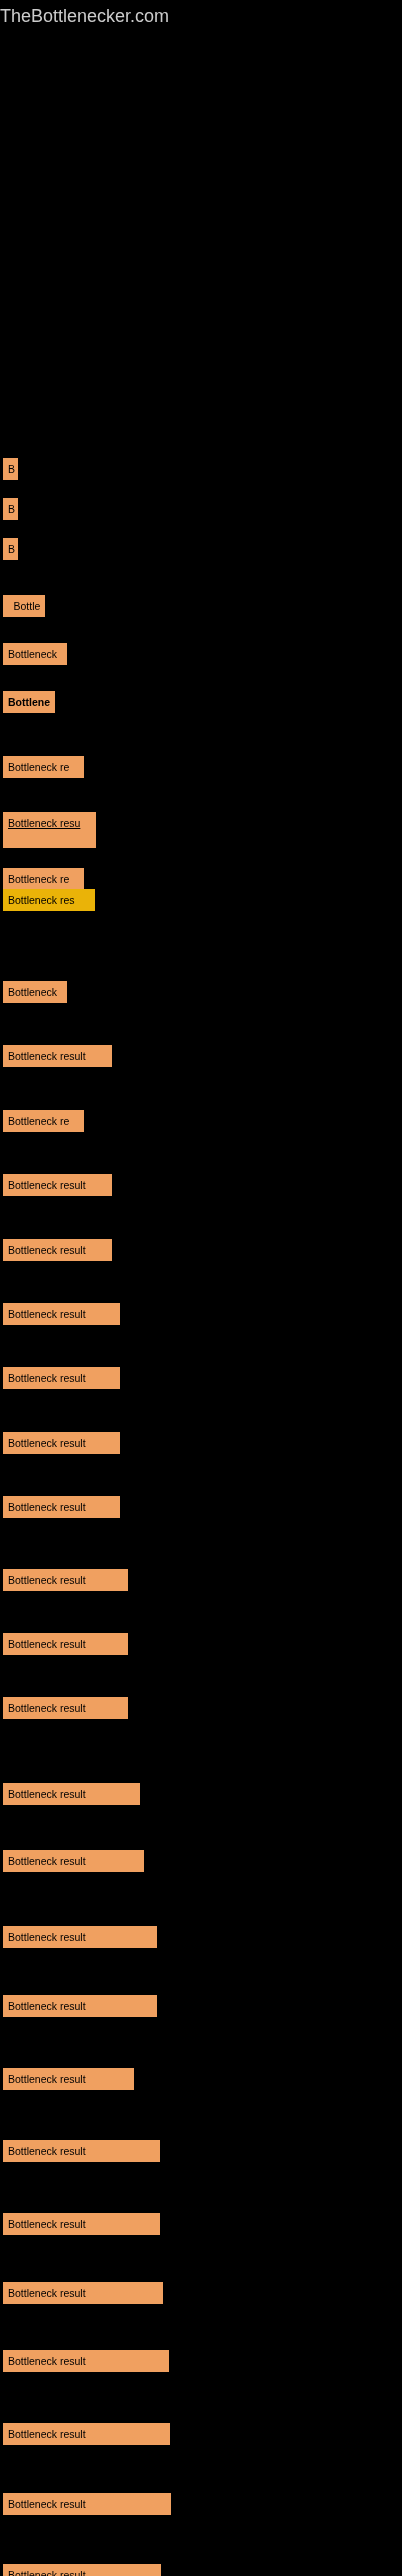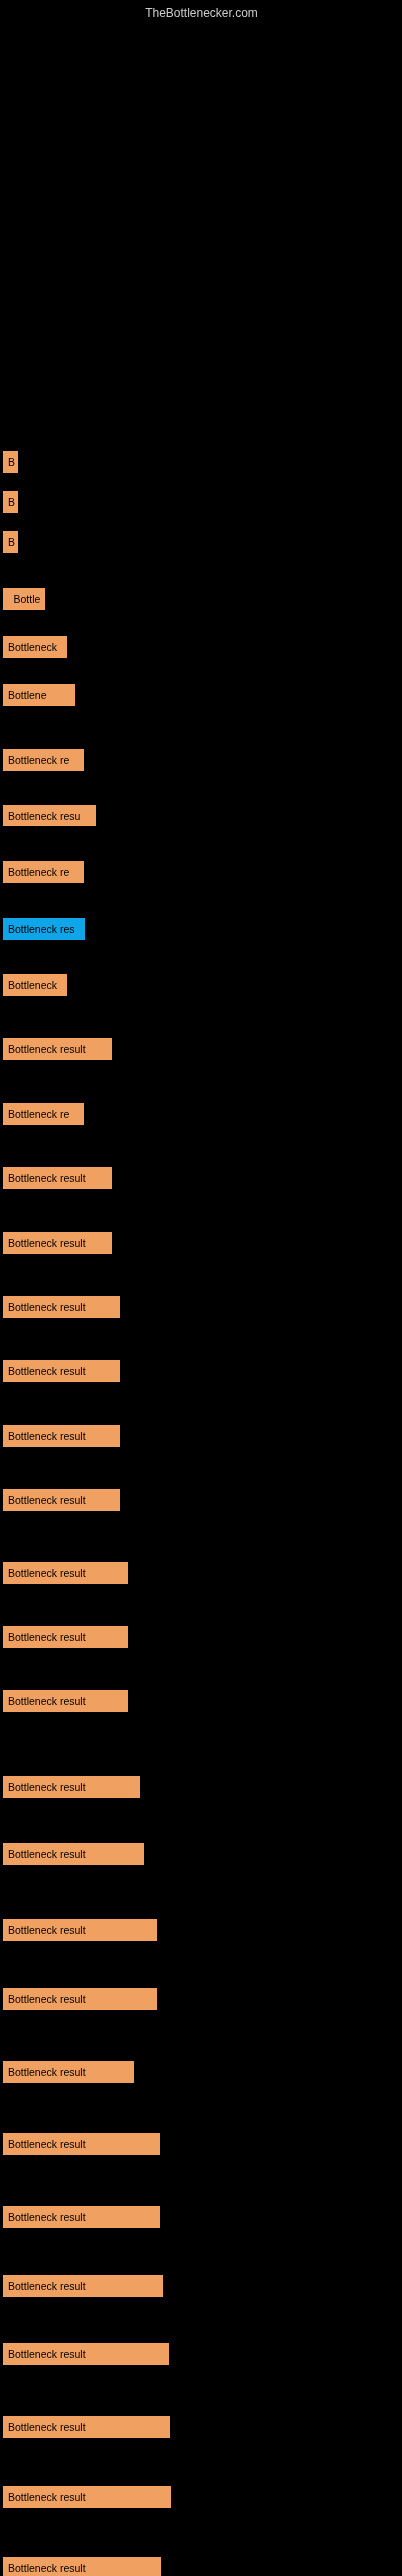--- a/index.html
+++ b/index.html
@@ -11,44 +11,43 @@
     body {
       background-color: #000000;
       width: 403px;
       min-height: 2576px;
       font-family: Arial, sans-serif;
       position: relative;
     }
 
     .site-title {
       color: #cccccc;
-      font-size: 12px;
-      text-align: center;
+      font-size: 18px;
       padding-top: 6.4px;
       padding-bottom: 3.2px;
     }
 
     
   </style>
 </head>
 <body>
 
 <div class="site-title">TheBottlenecker.com</div>
 
 <div id="results-wrapper" style="position: relative; width: 403px; height: 2576px;">
 <div style="position: absolute; top: 427px; left: 3.2px; width: 14.5px; background-color: rgb(240, 160, 96); color: rgb(0, 0, 0); font-size: 10.5px; padding: 3.2px 4.8px; white-space: nowrap; overflow: hidden; height: 22.5px; line-height: 16px;">B</div>
     <div style="position: absolute; top: 467px; left: 3.2px; width: 14.5px; background-color: rgb(240, 160, 96); color: rgb(0, 0, 0); font-size: 10.5px; padding: 3.2px 4.8px; white-space: nowrap; overflow: hidden; height: 22.5px; line-height: 16px;">B</div>
     <div style="position: absolute; top: 507px; left: 3.2px; width: 14.5px; background-color: rgb(240, 160, 96); color: rgb(0, 0, 0); font-size: 10.5px; padding: 3.2px 4.8px; white-space: nowrap; overflow: hidden; height: 22.5px; line-height: 16px;">B</div>
     <div style="position: absolute; top: 564px; left: 3.2px; width: 42px; background-color: rgb(240, 160, 96); color: rgb(0, 0, 0); font-size: 10.5px; padding: 3.2px 4.8px; white-space: nowrap; overflow: hidden; height: 22.5px; line-height: 16px; text-align: right;">Bottle</div>
     <div style="position: absolute; top: 612px; left: 3.2px; width: 64px; background-color: rgb(240, 160, 96); color: rgb(0, 0, 0); font-size: 10.5px; padding: 3.2px 4.8px; white-space: nowrap; overflow: hidden; height: 22.5px; line-height: 16px;">Bottleneck</div>
-    <div style="position: absolute; top: 660px; left: 3.2px; width: 72px; background-color: rgb(240, 160, 96); color: rgb(0, 0, 0); font-size: 10.5px; padding: 3.2px 4.8px; white-space: nowrap; overflow: hidden; height: 22.5px; line-height: 16px;">Bottlene</div>
+    <div style="position: absolute; top: 660px; left: 3.2px; width: 52px; background-color: rgb(240, 160, 96); color: rgb(0, 0, 0); font-size: 10.5px; padding: 3.2px 4.8px; white-space: nowrap; overflow: hidden; height: 22.5px; line-height: 16px; font-weight: bold;">Bottlene</div>
     <div style="position: absolute; top: 725px; left: 3.2px; width: 81px; background-color: rgb(240, 160, 96); color: rgb(0, 0, 0); font-size: 10.5px; padding: 3.2px 4.8px; white-space: nowrap; overflow: hidden; height: 22.5px; line-height: 16px;">Bottleneck re</div>
-    <div style="position: absolute; top: 781px; left: 3.2px; width: 93px; background-color: rgb(240, 160, 96); color: rgb(0, 0, 0); font-size: 10.5px; padding: 3.2px 4.8px; white-space: nowrap; overflow: hidden; height: 21px; line-height: 16px;">Bottleneck resu</div>
+    <div style="position: absolute; top: 781px; left: 3.2px; width: 93px; background-color: rgb(240, 160, 96); color: rgb(0, 0, 0); font-size: 10.5px; padding: 3.2px 4.8px; white-space: nowrap; overflow: hidden; height: 36px; line-height: 16px; text-decoration: underline;">Bottleneck resu</div>
     <div style="position: absolute; top: 837px; left: 3.2px; width: 81px; background-color: rgb(240, 160, 96); color: rgb(0, 0, 0); font-size: 10.5px; padding: 3.2px 4.8px; white-space: nowrap; overflow: hidden; height: 22.5px; line-height: 16px;">Bottleneck re</div>
-    <div style="position: absolute; top: 894px; left: 3.2px; width: 82px; background-color: #0ea5e9; color: rgb(0, 0, 0); font-size: 10.5px; padding: 3.2px 4.8px; white-space: nowrap; overflow: hidden; height: 22.5px; line-height: 16px;">Bottleneck res</div>
+    <div style="position: absolute; top: 858px; left: 3.2px; width: 92px; background-color: #eab308; color: rgb(0, 0, 0); font-size: 10.5px; padding: 3.2px 4.8px; white-space: nowrap; overflow: hidden; height: 22.5px; line-height: 16px;">Bottleneck res</div>
     <div style="position: absolute; top: 950px; left: 3.2px; width: 64px; background-color: rgb(240, 160, 96); color: rgb(0, 0, 0); font-size: 10.5px; padding: 3.2px 4.8px; white-space: nowrap; overflow: hidden; height: 22.5px; line-height: 16px;">Bottleneck</div>
     <div style="position: absolute; top: 1014px; left: 3.2px; width: 109px; background-color: rgb(240, 160, 96); color: rgb(0, 0, 0); font-size: 10.5px; padding: 3.2px 4.8px; white-space: nowrap; overflow: hidden; height: 22.5px; line-height: 16px;">Bottleneck result</div>
     <div style="position: absolute; top: 1079px; left: 3.2px; width: 81px; background-color: rgb(240, 160, 96); color: rgb(0, 0, 0); font-size: 10.5px; padding: 3.2px 4.8px; white-space: nowrap; overflow: hidden; height: 22.5px; line-height: 16px;">Bottleneck re</div>
     <div style="position: absolute; top: 1143px; left: 3.2px; width: 109px; background-color: rgb(240, 160, 96); color: rgb(0, 0, 0); font-size: 10.5px; padding: 3.2px 4.8px; white-space: nowrap; overflow: hidden; height: 22.5px; line-height: 16px;">Bottleneck result</div>
     <div style="position: absolute; top: 1208px; left: 3.2px; width: 109px; background-color: rgb(240, 160, 96); color: rgb(0, 0, 0); font-size: 10.5px; padding: 3.2px 4.8px; white-space: nowrap; overflow: hidden; height: 22.5px; line-height: 16px;">Bottleneck result</div>
     <div style="position: absolute; top: 1272px; left: 3.2px; width: 117px; background-color: rgb(240, 160, 96); color: rgb(0, 0, 0); font-size: 10.5px; padding: 3.2px 4.8px; white-space: nowrap; overflow: hidden; height: 22.5px; line-height: 16px;">Bottleneck result</div>
     <div style="position: absolute; top: 1336px; left: 3.2px; width: 117px; background-color: rgb(240, 160, 96); color: rgb(0, 0, 0); font-size: 10.5px; padding: 3.2px 4.8px; white-space: nowrap; overflow: hidden; height: 22.5px; line-height: 16px;">Bottleneck result</div>
     <div style="position: absolute; top: 1401px; left: 3.2px; width: 117px; background-color: rgb(240, 160, 96); color: rgb(0, 0, 0); font-size: 10.5px; padding: 3.2px 4.8px; white-space: nowrap; overflow: hidden; height: 22.5px; line-height: 16px;">Bottleneck result</div>
     <div style="position: absolute; top: 1465px; left: 3.2px; width: 117px; background-color: rgb(240, 160, 96); color: rgb(0, 0, 0); font-size: 10.5px; padding: 3.2px 4.8px; white-space: nowrap; overflow: hidden; height: 22.5px; line-height: 16px;">Bottleneck result</div>
     <div style="position: absolute; top: 1538px; left: 3.2px; width: 125px; background-color: rgb(240, 160, 96); color: rgb(0, 0, 0); font-size: 10.5px; padding: 3.2px 4.8px; white-space: nowrap; overflow: hidden; height: 22.5px; line-height: 16px;">Bottleneck result</div>

